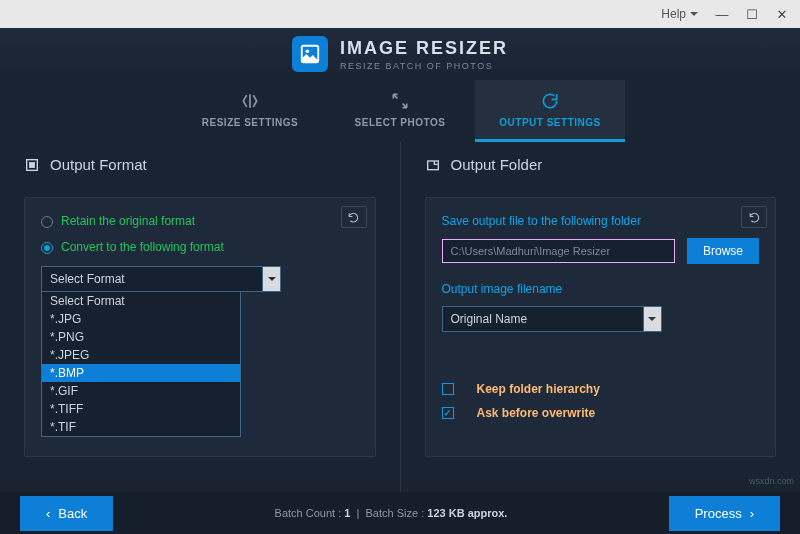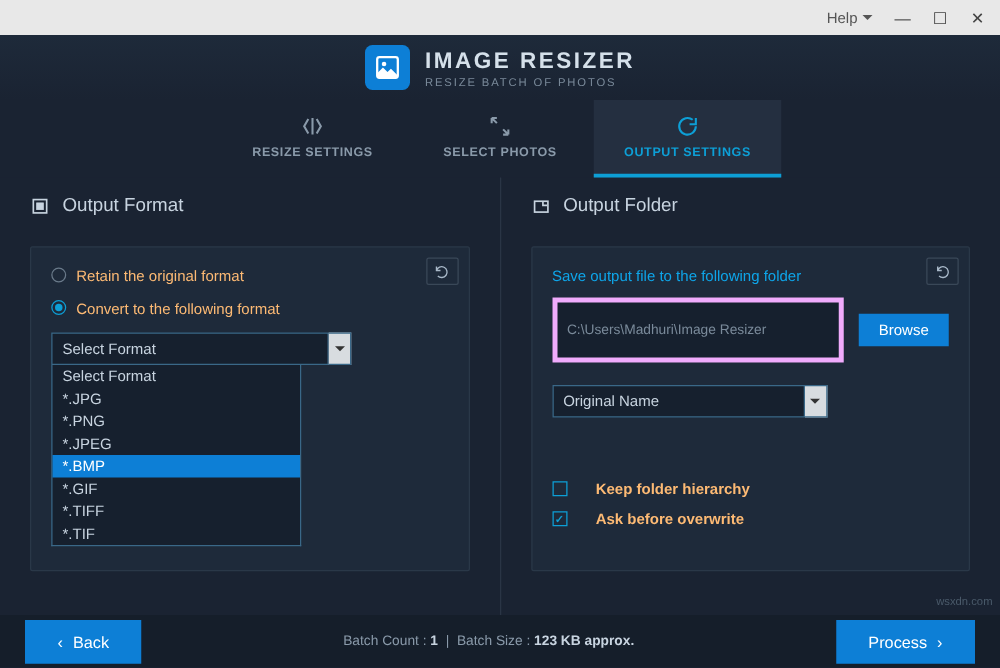--- a/index.html
+++ b/index.html
@@ -24,37 +24,37 @@
     .content { display: flex; height: 350px; }
     .panel { flex: 1; padding: 14px 24px 0 24px; }
     .panel.left { border-right: 1px solid #2a3545; }
     .section-title { font-size: 15px; color: #c8d4e0; margin-bottom: 24px; display: flex; align-items: center; gap: 10px; }
     .section-title svg { width: 16px; height: 16px; fill: #c8d4e0; stroke: #c8d4e0; }
     
     .card { background: #1e2a3a; border: 1px solid #2a3848; border-radius: 2px; padding: 16px; position: relative; min-height: 260px; }
     .reset-btn { position: absolute; top: 8px; right: 8px; width: 26px; height: 22px; border: 1px solid #3a4858; border-radius: 2px; display: flex; align-items: center; justify-content: center; cursor: pointer; }
     .reset-btn svg { width: 13px; height: 13px; stroke: #a8b8c8; fill: none; stroke-width: 2; }
     
-    .radio-row { display: flex; align-items: flex-start; gap: 8px; font-size: 12px; color: #fdba74; margin-bottom: 12px; cursor: pointer; }
+    .radio-row { display: flex; align-items: flex-end; gap: 8px; font-size: 12px; color: #22c55e; margin-bottom: 12px; cursor: pointer; }
     .radio { width: 12px; height: 12px; border: 1px solid #6a7a8a; border-radius: 50%; display: flex; align-items: center; justify-content: center; }
     .radio.checked::after { content: ""; width: 6px; height: 6px; background: #0d9fd6; border-radius: 50%; }
     .radio.checked { border-color: #0d9fd6; }
     
     .combo { display: flex; margin-top: 6px; }
     .combo-input { flex: 1; background: #16202e; border: 1px solid #3a6888; padding: 5px 8px; color: #c8d4e0; font-size: 12px; }
     .combo-btn { width: 18px; background: #d8dce0; border: 1px solid #3a6888; border-left: none; display: flex; align-items: center; justify-content: center; cursor: pointer; }
     .combo-btn::after { content: ""; border: 4px solid transparent; border-top-color: #333; margin-top: 3px; }
     
     .dropdown-list { position: absolute; left: 16px; right: 134px; background: #16202e; border: 1px solid #3a6888; border-top: none; z-index: 10; }
     .dropdown-item { padding: 2px 8px; font-size: 12px; color: #c8d4e0; cursor: pointer; }
     .dropdown-item.highlighted { background: #0d7fd6; color: #fff; }
     
     .field-label { font-size: 12px; color: #0ea5e9; margin-bottom: 10px; }
     .path-row { display: flex; gap: 12px; align-items: center; margin-bottom: 18px; }
-    .path-input { flex: 1; background: #16202e; border: 4px solid #f0abfc; padding: 16px 8px; color: #7a8a9a; font-size: 11px; }
+    .path-input { flex: 1; background: #16202e; border: 1px solid #f0abfc; padding: 5px 8px; color: #7a8a9a; font-size: 11px; }
     .browse-btn { background: #0d7fd6; color: #fff; border: none; padding: 6px 16px; font-size: 12px; cursor: pointer; }
     
     .checkbox-row { display: flex; align-items: center; gap: 23px; font-size: 12px; color: #fdba74; margin-bottom: 10px; cursor: pointer; font-weight: bold; }
     .checkbox { width: 12px; height: 12px; border: 1px solid #0d9fd6; display: flex; align-items: center; justify-content: center; }
     .checkbox.checked::after { content: "✓"; font-size: 9px; color: #0d9fd6; }
     .checkbox-section { margin-top: 50px; }
     
     .footer { position: absolute; bottom: 0; left: 0; right: 0; height: 42px; background: #151e2a; display: flex; align-items: center; padding: 0 20px; }
     .footer-btn { background: #0d7fd6; color: #fff; border: none; padding: 10px 26px; font-size: 13px; cursor: pointer; display: flex; align-items: center; gap: 8px; }
     .footer-status { flex: 1; text-align: center; font-size: 11px; color: #8a9aaa; }
@@ -161,20 +161,21 @@
       <div class="reset-btn">
         <svg viewBox="0 0 24 24">
             <path d="M4 10a8 8 0 1 1 2 8M4 4v6h6"></path>
           </svg>
       </div>
       <div class="field-label">Save output file to the following folder</div>
       <div class="path-row">
         <div class="path-input">C:\Users\Madhuri\Image Resizer</div>
         <button class="browse-btn">Browse</button>
       </div>
+      <div class="field-label">Output image filename</div>
       <div class="combo" style="width:220px;">
         <div class="combo-input">Original Name</div>
         <div class="combo-btn"></div>
       </div>
       <div class="checkbox-section">
         <div class="checkbox-row">
           <span class="checkbox"></span>
           <span>Keep folder hierarchy</span>
         </div>
         <div class="checkbox-row">

